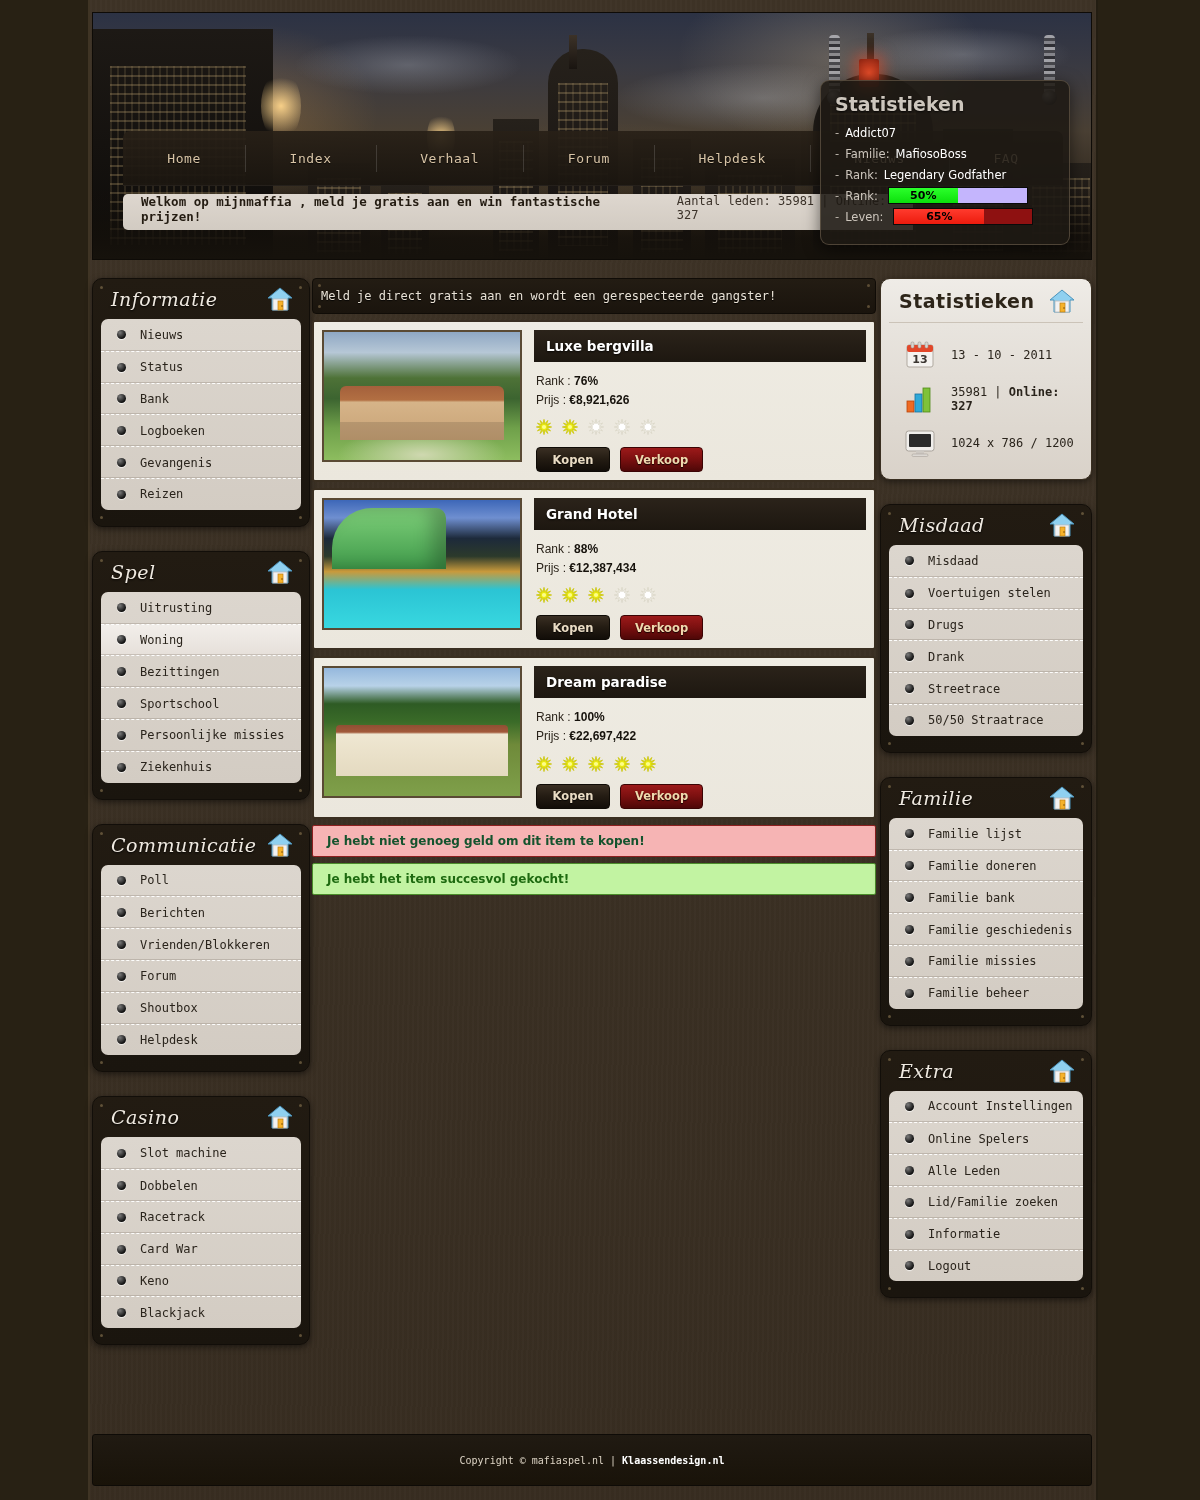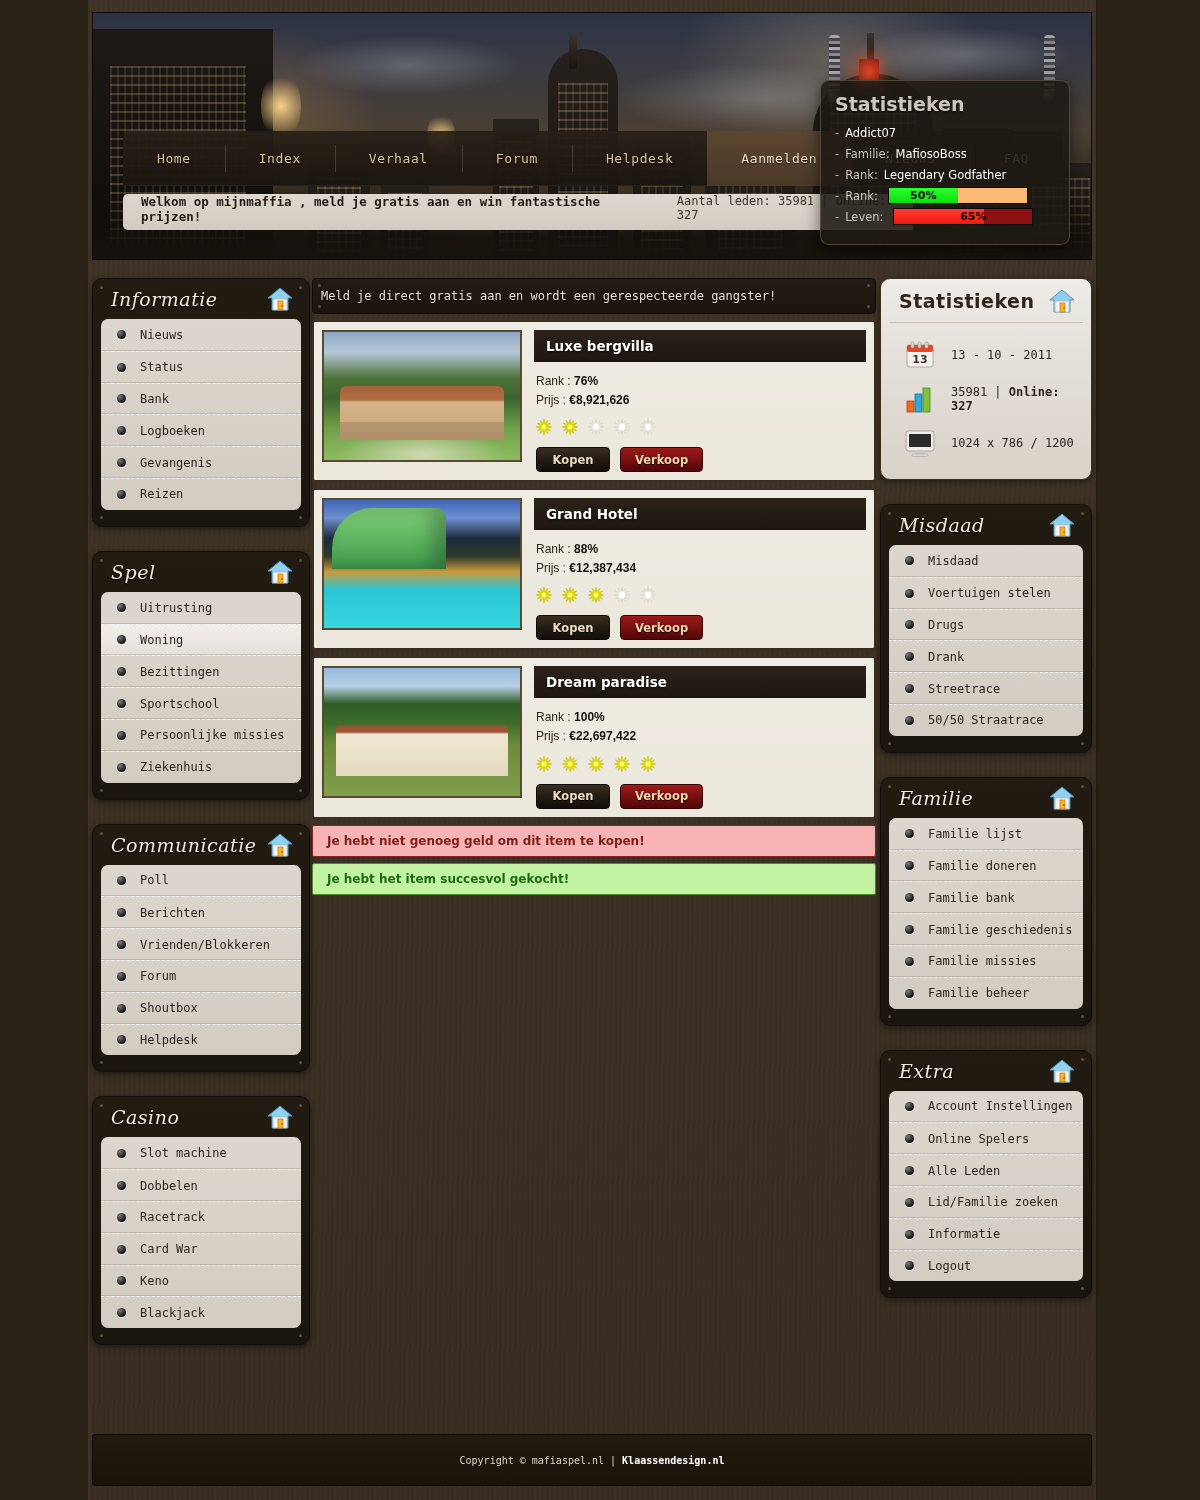--- a/index.html
+++ b/index.html
@@ -218,21 +218,21 @@
   .bar .fill {
     position:absolute; left:0; top:0; bottom:0;
   }
   .bar .bartext {
     position:absolute; left:0; top:0;
     height:100%;
     display:flex; align-items:center; justify-content:center;
     font-size:11px; font-weight:bold; color:#000;
     font-family:"DejaVu Sans", sans-serif;
   }
-  .bar.rank { background:#fdba74; }
+  .bar.rank { background:#c4b5fd; }
   .bar.rank .fill { background: linear-gradient(180deg,#2bff2b,#0ce00c); }
   .bar.leven { background:#8e1111; }
   .bar.leven .fill { background: linear-gradient(180deg,#ff3b2e,#ec1b0d); }
 
   
   #col-left  { position:absolute; left: 2px;  top: 278px; width: 218px; }
   #col-main  { position:absolute; left: 222px; top: 278px; width: 564px; }
   #col-right { position:absolute; left: 790px; top: 278px; width: 212px; }
 
   
@@ -461,21 +461,21 @@
     display:flex; align-items:center;
     padding-left: 14px;
     font-family:"DejaVu Sans", sans-serif;
     font-weight:bold;
     font-size:12px;
     margin-bottom: 6px;
   }
   .alert-error {
     background: #f6b4b4;
     border: 1px solid #8c1f1f;
-    color: #7f1d1d;
+    color: #14532d;
   }
   .alert-success {
     background: #c2f3a2;
     border: 1px solid #4a8c2a;
     color: #1e6a10;
   }
 
   
   #footer {
     position:absolute;
@@ -520,21 +520,20 @@
       <div class="street-lamp" style="left:334px;top:98px;width:28px;height:52px;"></div>
       <div id="banner-fade"></div>
     </div>
 
     <div id="nav">
         <div class="nav-item">Home</div>
         <div class="nav-item">Index</div>
         <div class="nav-item">Verhaal</div>
         <div class="nav-item">Forum</div>
         <div class="nav-item">Helpdesk</div>
-        <div class="nav-item active">Aanmelden</div>
         <div class="nav-item">Nieuws</div>
         <div class="nav-item">FAQ</div>
       </div>
 
     <div id="welcome">
       <span id="welcome-text">Welkom op mijnmaffia , meld je gratis aan en win fantastische prijzen!</span>
       <span id="welcome-count">Aantal leden: 35981 | Online: 327</span>
     </div>
 
     <div id="hanging">
@@ -567,21 +566,21 @@
             <span class="fill" id="rank-fill" style="width: 50%;"></span>
             <span class="bartext" id="rank-bartext" style="width: 50%;">50%</span>
           </span>
         </div>
 
         <div class="stat-row">
           <span class="dash">-</span>
           <span class="lbl">Leven:</span>
           <span class="bar leven">
             <span class="fill" id="leven-fill" style="width: 65%;"></span>
-            <span class="bartext" id="leven-bartext" style="width: 65%; margin-left: 34px;">65%</span>
+            <span class="bartext" id="leven-bartext" style="width: 65%;">65%</span>
           </span>
         </div>
       </div>
     </div>
   </div>
 
   <div id="col-left">
       <div class="panel">
         <span class="screw tl"></span>
         <span class="screw tr"></span>

